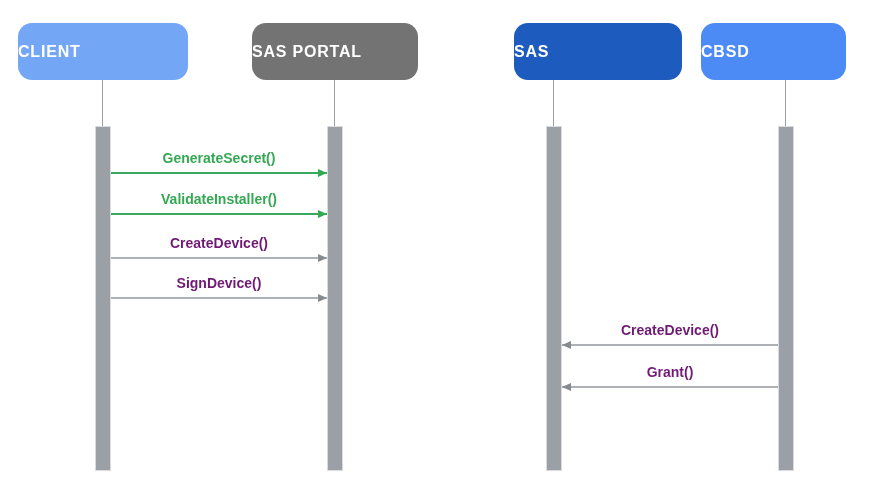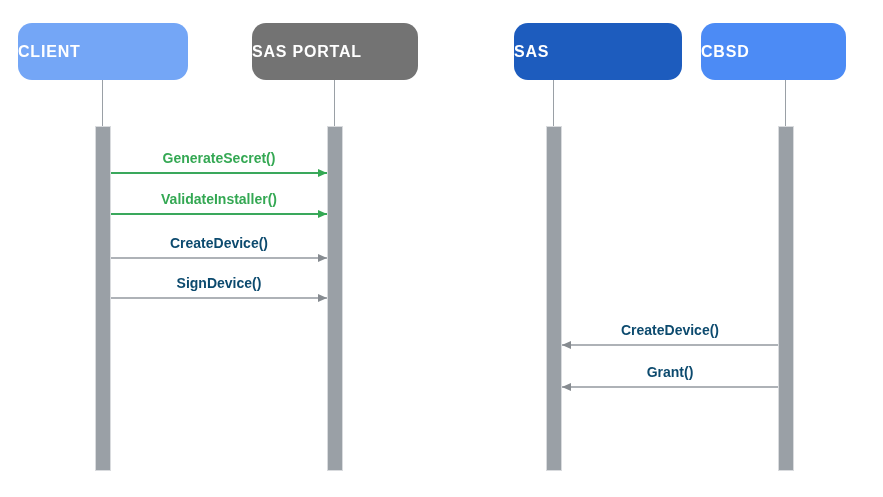--- a/index.html
+++ b/index.html
@@ -95,21 +95,21 @@
     border-top: 4px solid transparent;
     border-bottom: 4px solid transparent;
   }
   .dir-right .arrowhead { right: 0; border-left-width: 9px; border-left-style: solid; }
   .dir-left  .arrowhead { left: 0;  border-right-width: 9px; border-right-style: solid; }
 
   .msg-green .msg-label { color: #34a853; }
   .msg-green .msg-line  { background: #3aa85c; }
   .msg-green.dir-right .arrowhead { border-left-color: #34a853; }
 
-  .msg-gray .msg-label { color: #0c4a6e; margin-top: 39px; }
+  .msg-gray .msg-label { color: #701a75; margin-top: 39px; }
   .msg-gray .msg-line  { background: #aeb2b7; }
   .msg-gray.dir-right .arrowhead { border-left-color: #868b90; }
   .msg-gray.dir-left  .arrowhead { border-right-color: #868b90; }
 </style>
 </head>
 <body>
 
 <div id="stage">
 
   <div class="actor-box" id="actor-client">

